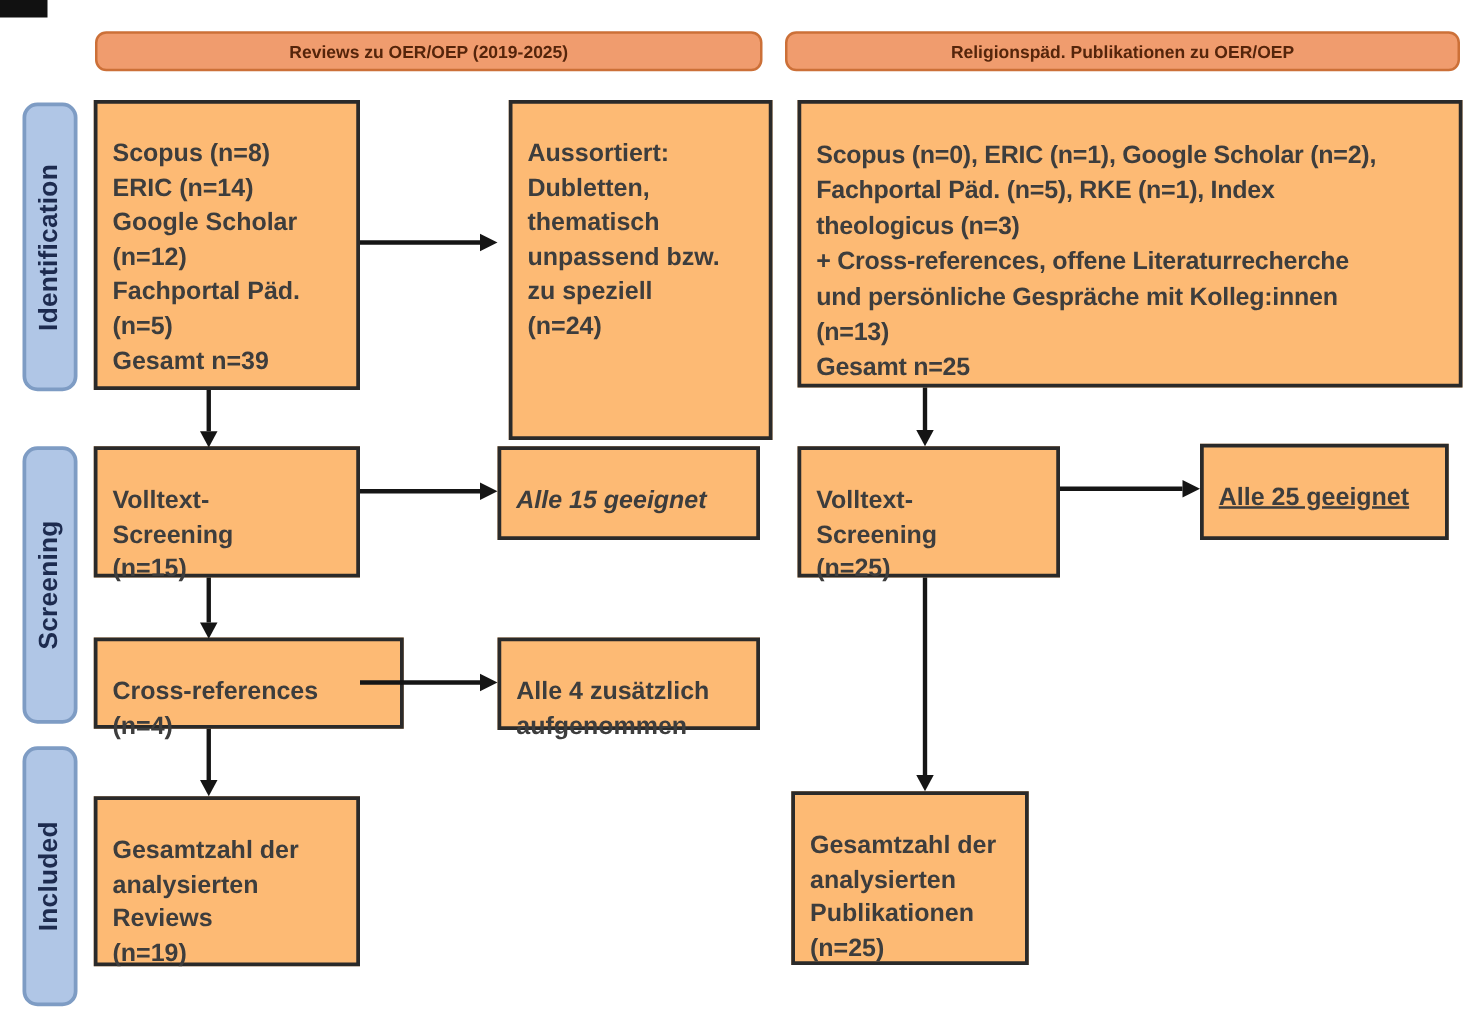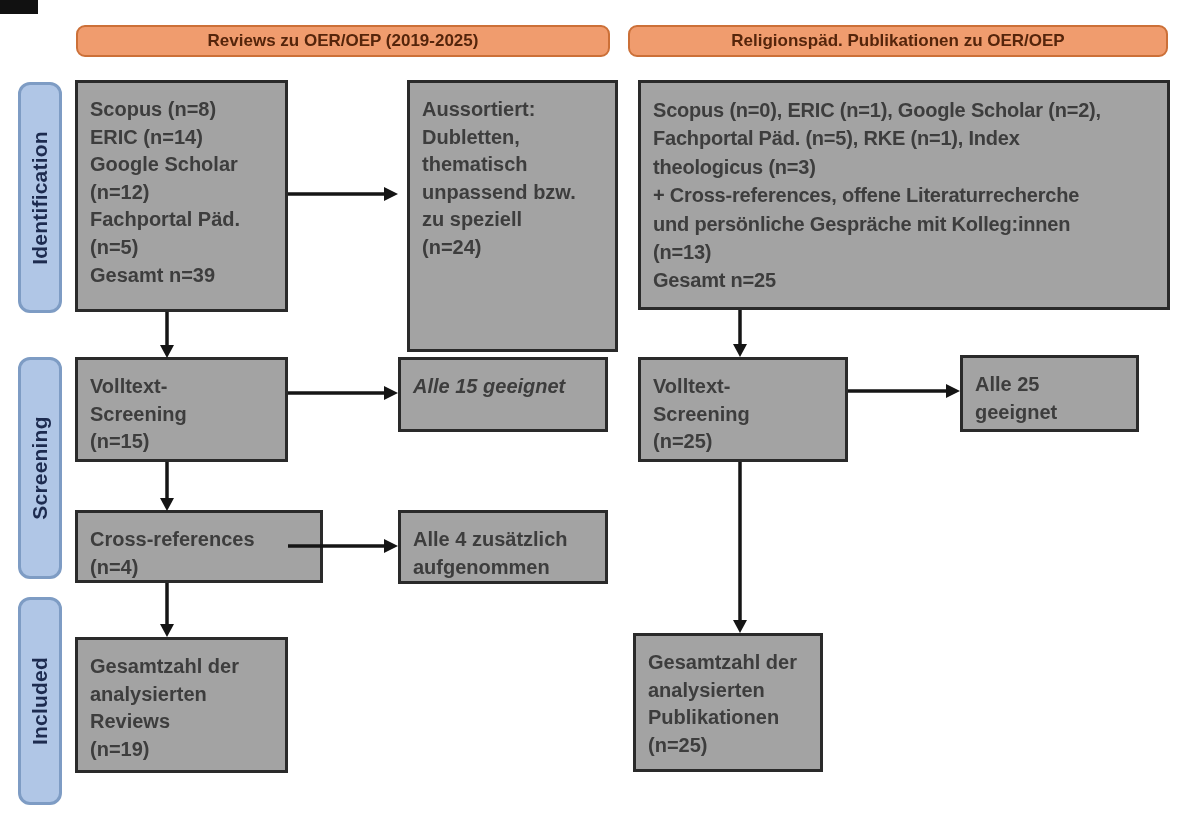--- a/index.html
+++ b/index.html
@@ -19,21 +19,21 @@
   }
   .header-pill {
     position: absolute;
     height: 32px;
     background: #f09c6e;
     border: 2px solid #cc7038;
     border-radius: 9px;
     display: flex;
     align-items: center;
     justify-content: center;
-    font-size: 17px;
+    font-size: 14px;
     font-weight: bold;
     color: #55250b;
     box-sizing: border-box;
     white-space: nowrap;
   }
   #header-left  { left: 76px;  top: 25px; width: 534px; }
   #header-right { left: 628px; top: 25px; width: 540px; text-align: right; }
   .stage-label {
     position: absolute;
     left: 18px;
@@ -52,41 +52,41 @@
     font-size: 21px;
     font-weight: bold;
     color: #1d2b4f;
     letter-spacing: 0.2px;
   }
   #stage-identification { top: 82px;  height: 231px; }
   #stage-screening      { top: 357px; height: 222px; }
   #stage-included       { top: 597px; height: 208px; }
   .flow-box {
     position: absolute;
-    background: #a3a3a3;
+    background: #fdba74;
     border: 3px solid #2a2a2a;
     box-sizing: border-box;
-    padding: 13px 12px;
+    padding: 27px 12px;
     font-size: 20px;
     line-height: 1.38;
     font-weight: bold;
     color: #3d3d3d;
     white-space: pre-line;
   }
   #box-left-sources   { left: 75px;  top: 80px;  width: 213px; height: 232px; }
   #box-left-excluded  { left: 407px; top: 80px;  width: 211px; height: 272px; }
   #box-right-sources  { left: 638px; top: 80px;  width: 532px; height: 230px;
                         font-size: 20px; letter-spacing: -0.2px; line-height: 1.42; }
   #box-left-fulltext  { left: 75px;  top: 357px; width: 213px; height: 105px; }
   #box-left-fulltext-result { left: 398px; top: 357px; width: 210px; height: 75px; font-style: italic; }
   #box-left-crossref  { left: 75px;  top: 510px; width: 248px; height: 73px; }
   #box-left-crossref-result { left: 398px; top: 510px; width: 210px; height: 74px; }
   #box-left-included  { left: 75px;  top: 637px; width: 213px; height: 136px; }
   #box-right-fulltext { left: 638px; top: 357px; width: 210px; height: 105px; }
-  #box-right-fulltext-result { left: 960px; top: 355px; width: 179px; height: 77px; }
+  #box-right-fulltext-result { left: 960px; top: 355px; width: 199px; height: 77px; text-decoration: underline; }
   #box-right-included { left: 633px; top: 633px; width: 190px; height: 139px; }
   #arrow-layer {
     position: absolute;
     left: 0; top: 0;
     width: 1182px; height: 820px;
     pointer-events: none;
   }
   #arrow-layer line { stroke: #151515; stroke-width: 3.5; }
   #arrow-layer polygon { fill: #151515; }
 </style>

